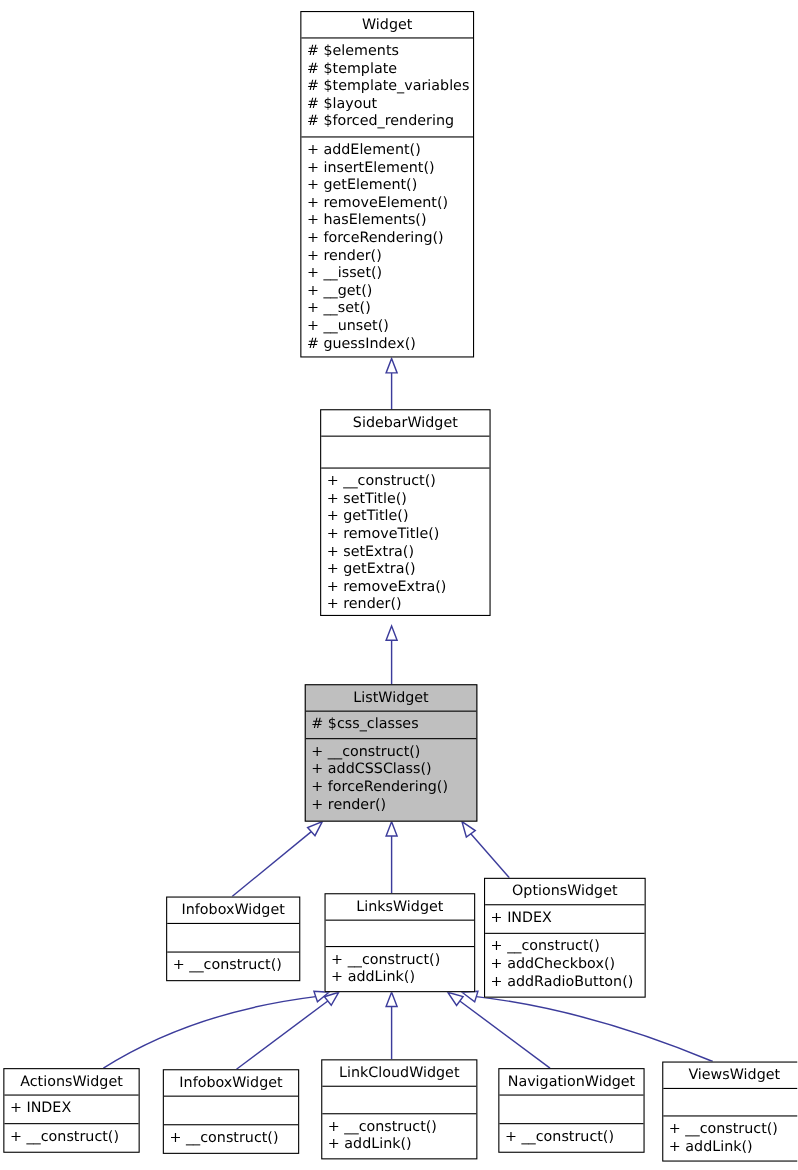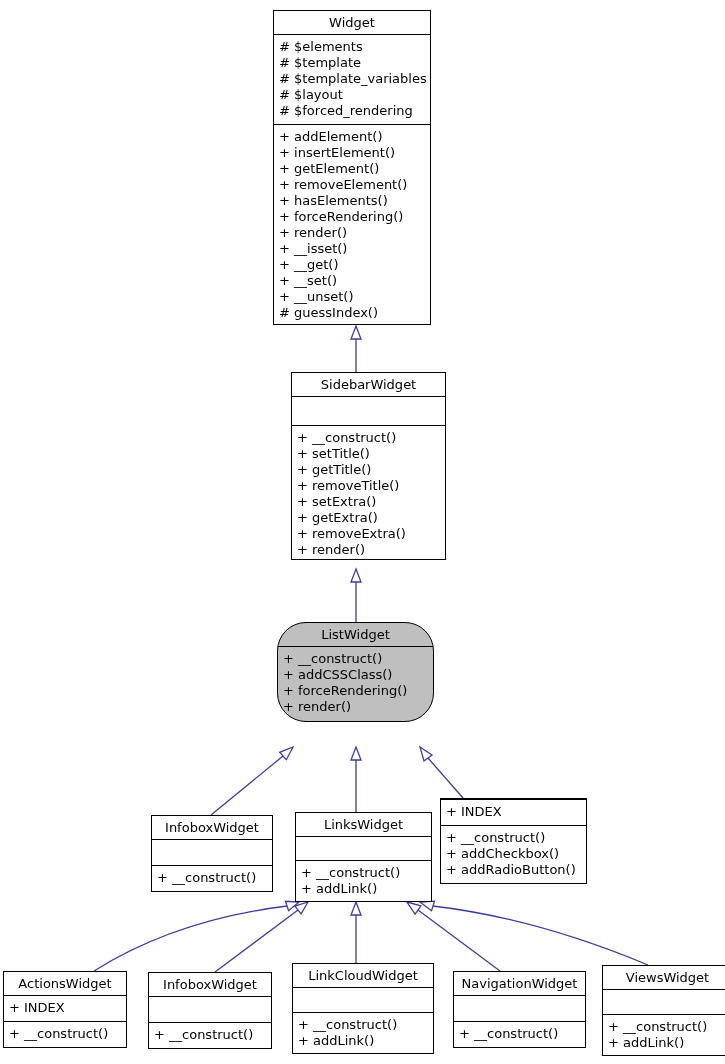--- a/index.html
+++ b/index.html
@@ -135,22 +135,25 @@
         <div class="uml-row">+ setTitle()</div>
         <div class="uml-row">+ getTitle()</div>
         <div class="uml-row">+ removeTitle()</div>
         <div class="uml-row">+ setExtra()</div>
         <div class="uml-row">+ getExtra()</div>
         <div class="uml-row">+ removeExtra()</div>
         <div class="uml-row">+ render()</div>
       </div>
   </div>
 
-  <div class="uml-box highlight" style="left: 277px; top: 622px; width: 157px; background: rgb(191, 191, 191); border-radius: 29px;">
+  <div class="uml-box highlight" style="left: 277px; top: 622px; width: 157px; background: rgb(191, 191, 191);">
     <div class="uml-title">ListWidget</div>
+    <div class="uml-sec" style="height:25px">
+        <div class="uml-row"># $css_classes</div>
+      </div>
     <div class="uml-sec" style="height:75px">
         <div class="uml-row">+ __construct()</div>
         <div class="uml-row">+ addCSSClass()</div>
         <div class="uml-row">+ forceRendering()</div>
         <div class="uml-row">+ render()</div>
       </div>
   </div>
 
   <div class="uml-box" style="left:151px;top:815px;width:122px">
     <div class="uml-title">InfoboxWidget</div>
@@ -163,20 +166,21 @@
   <div class="uml-box" style="left:295px;top:812px;width:137px">
     <div class="uml-title">LinksWidget</div>
     <div class="uml-sec" style="height:24px"></div>
     <div class="uml-sec" style="height:41px">
         <div class="uml-row">+ __construct()</div>
         <div class="uml-row">+ addLink()</div>
       </div>
   </div>
 
   <div class="uml-box" style="left:440px;top:798px;width:147px">
+    <div class="uml-title">OptionsWidget</div>
     <div class="uml-sec" style="height:26px">
         <div class="uml-row">+ INDEX</div>
       </div>
     <div class="uml-sec" style="height:58px">
         <div class="uml-row">+ __construct()</div>
         <div class="uml-row">+ addCheckbox()</div>
         <div class="uml-row">+ addRadioButton()</div>
       </div>
   </div>
 

